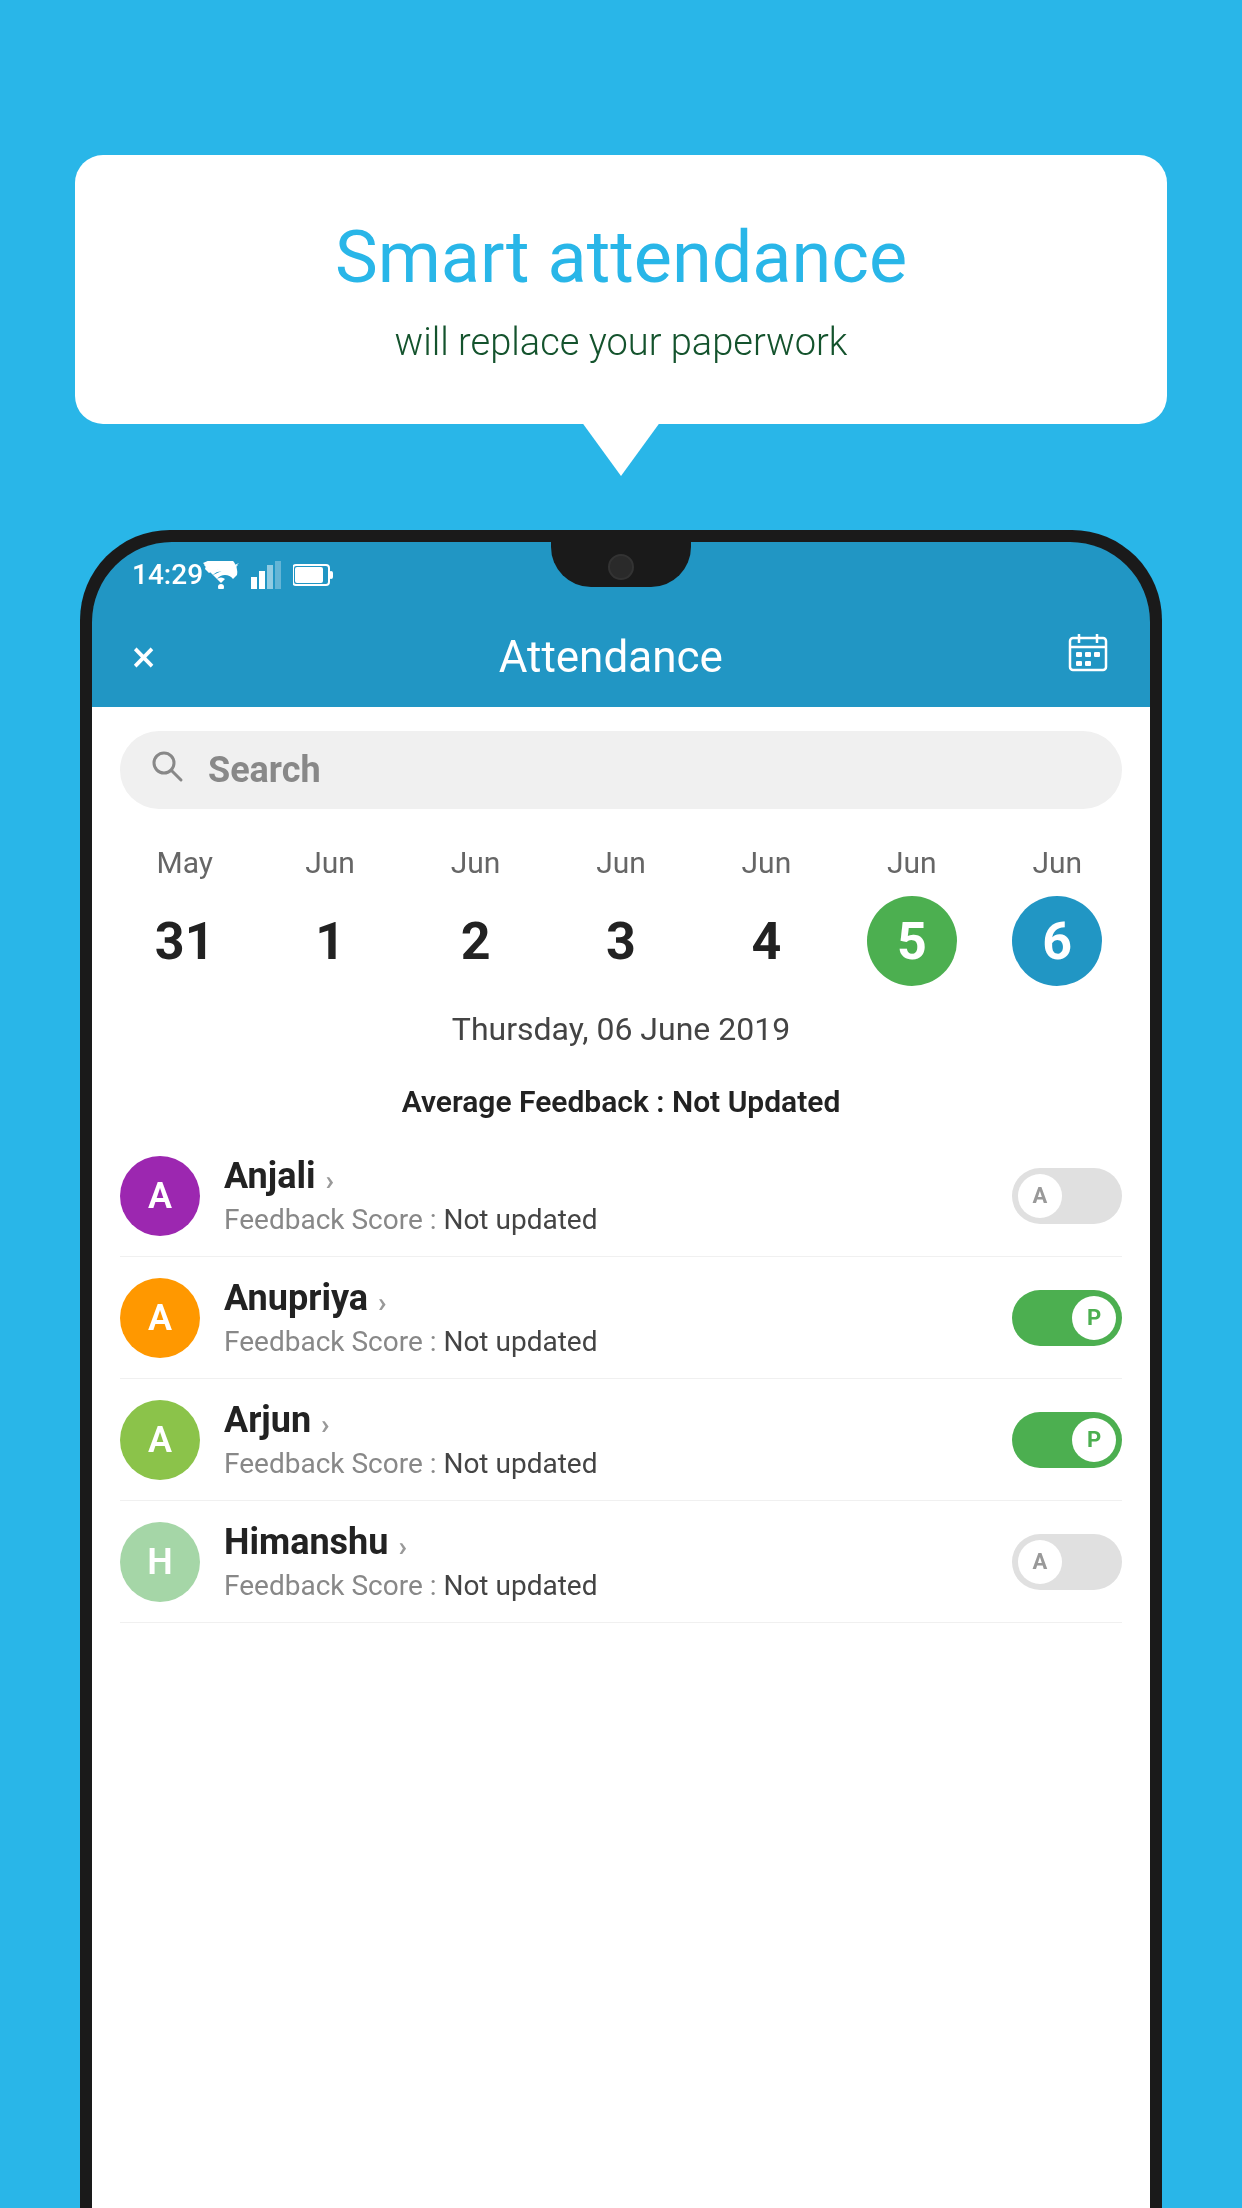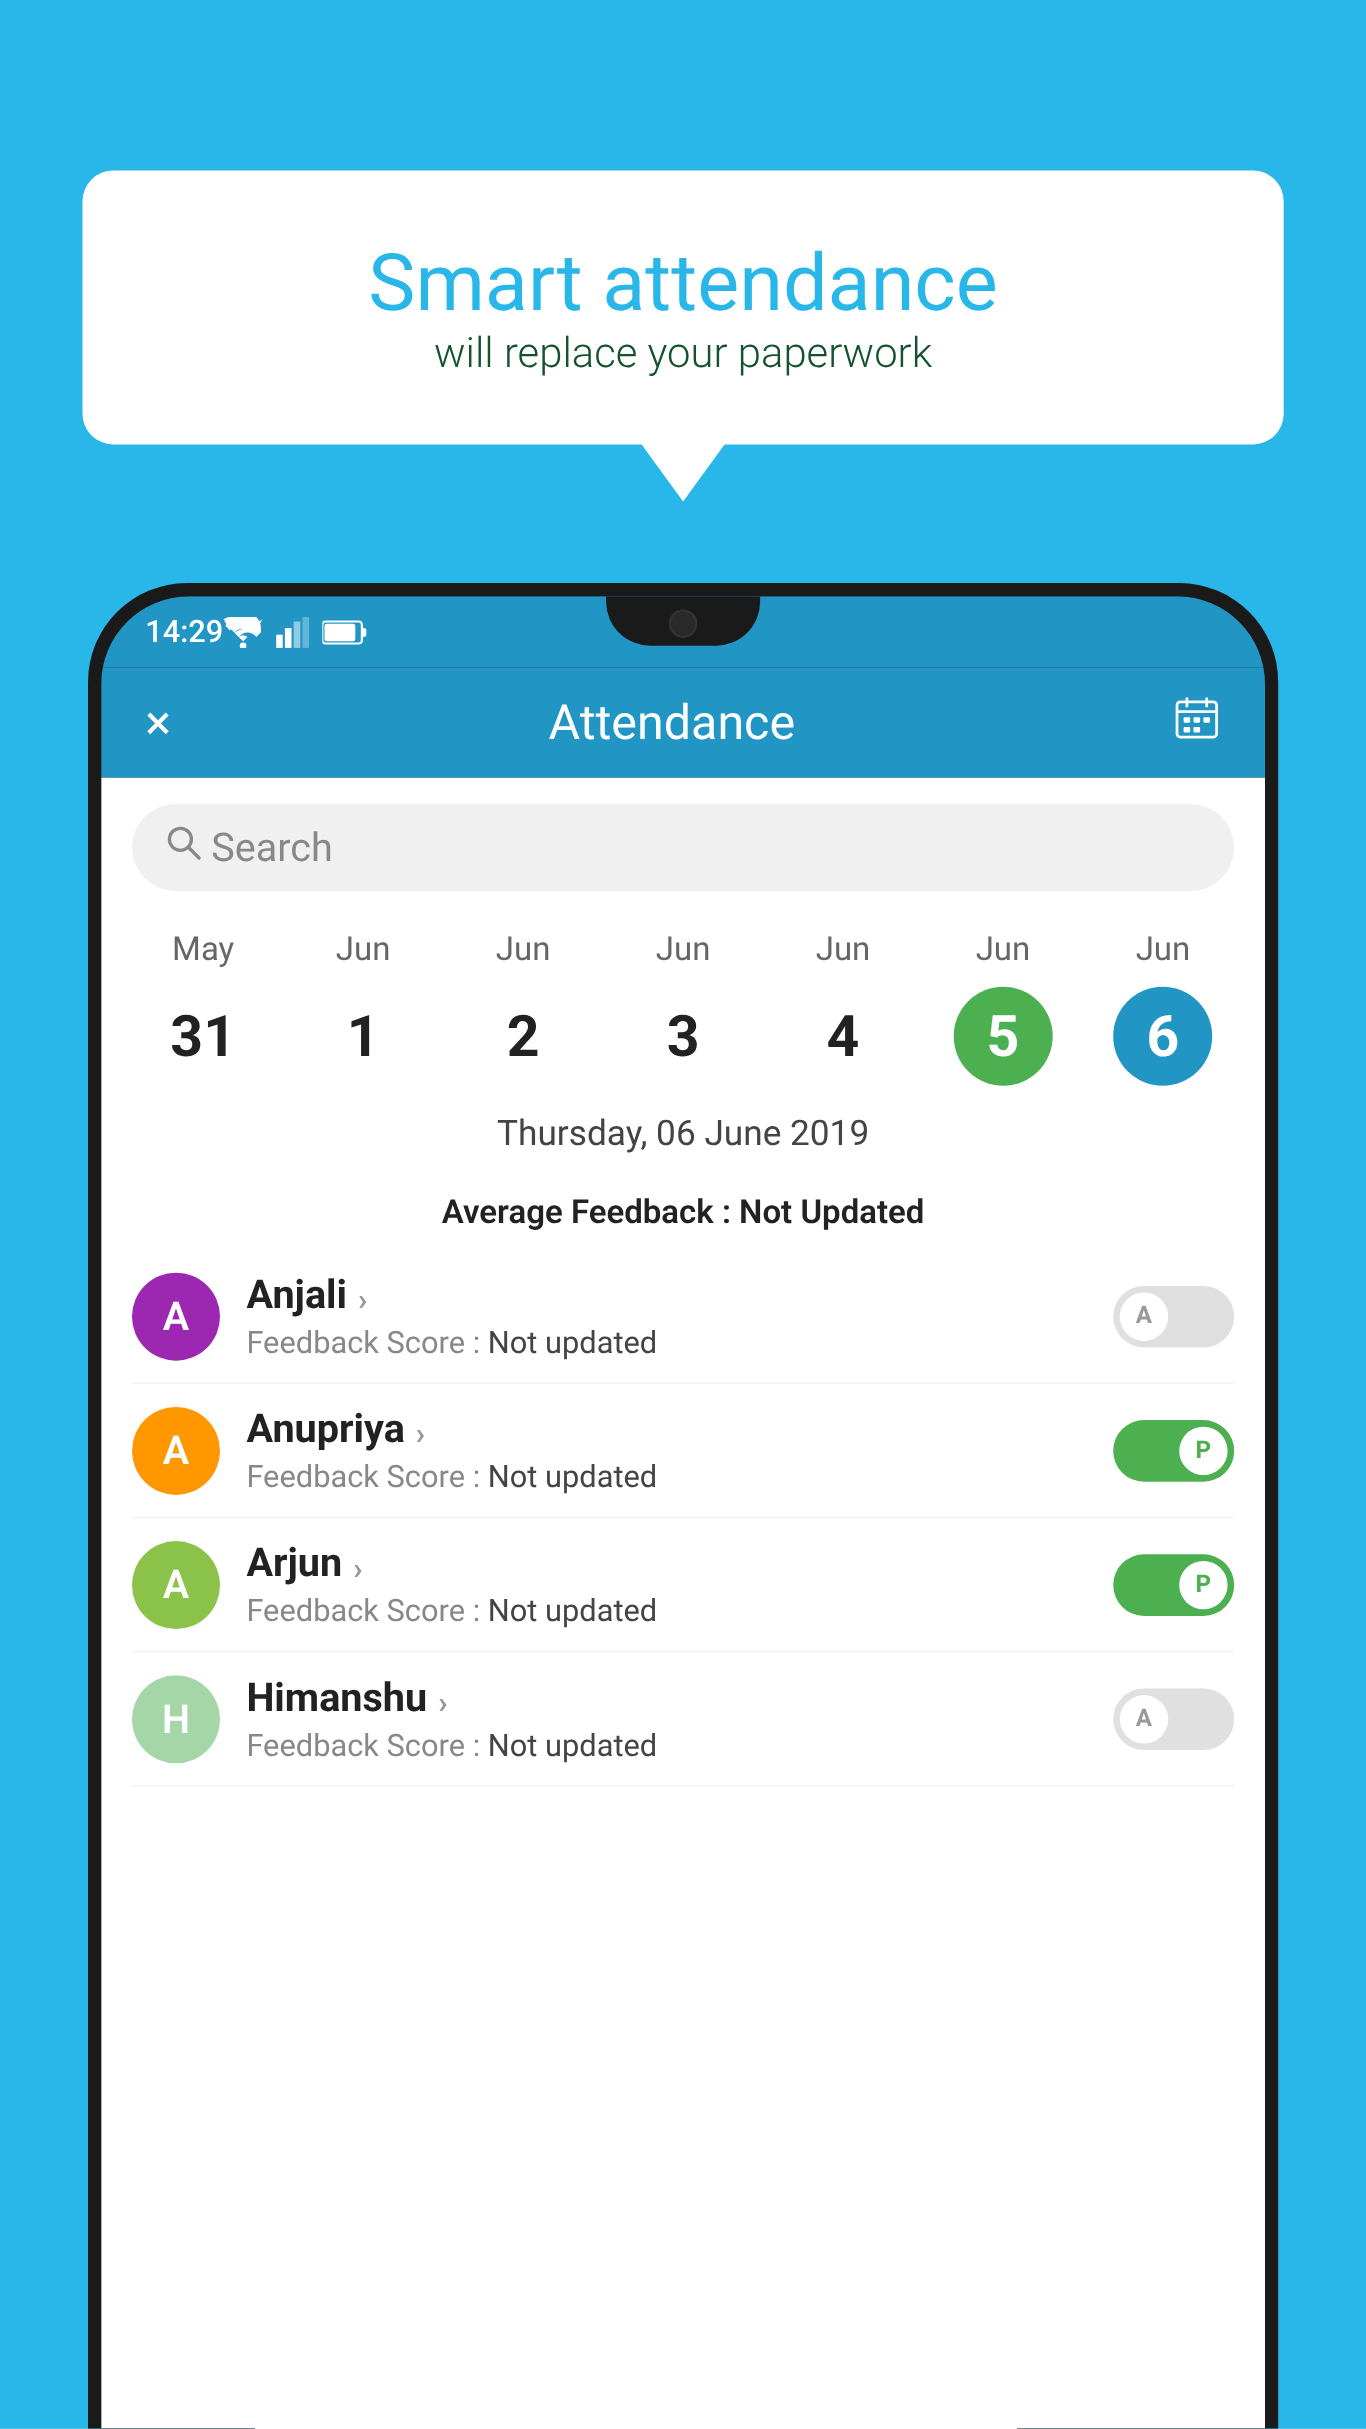--- a/index.html
+++ b/index.html
@@ -26,20 +26,21 @@
       border-radius: 28px;
       padding: 60px 80px 60px 80px;
       text-align: center;
       position: relative;
     }
 
     .speech-bubble-title {
       font-size: 72px;
       color: #29b6e8;
       font-weight: 400;
+      margin-bottom: 20px;
     }
 
     .speech-bubble-sub {
       font-size: 38px;
       color: #14532d;
       font-weight: 300;
     }
 
     .speech-bubble-arrow {
       width: 0;
@@ -177,21 +178,22 @@
     }
 
     
     .search-bar {
       margin: 24px 28px 20px;
       background: #f0f0f0;
       border-radius: 40px;
       display: flex;
       align-items: center;
       padding: 18px 30px;
-      gap: 8px;
+      gap: 24px;
+      font-weight: bold;
     }
 
     .search-icon {
       color: #888;
       font-size: 34px;
     }
 
     .search-text {
       color: #888;
       font-size: 36px;

